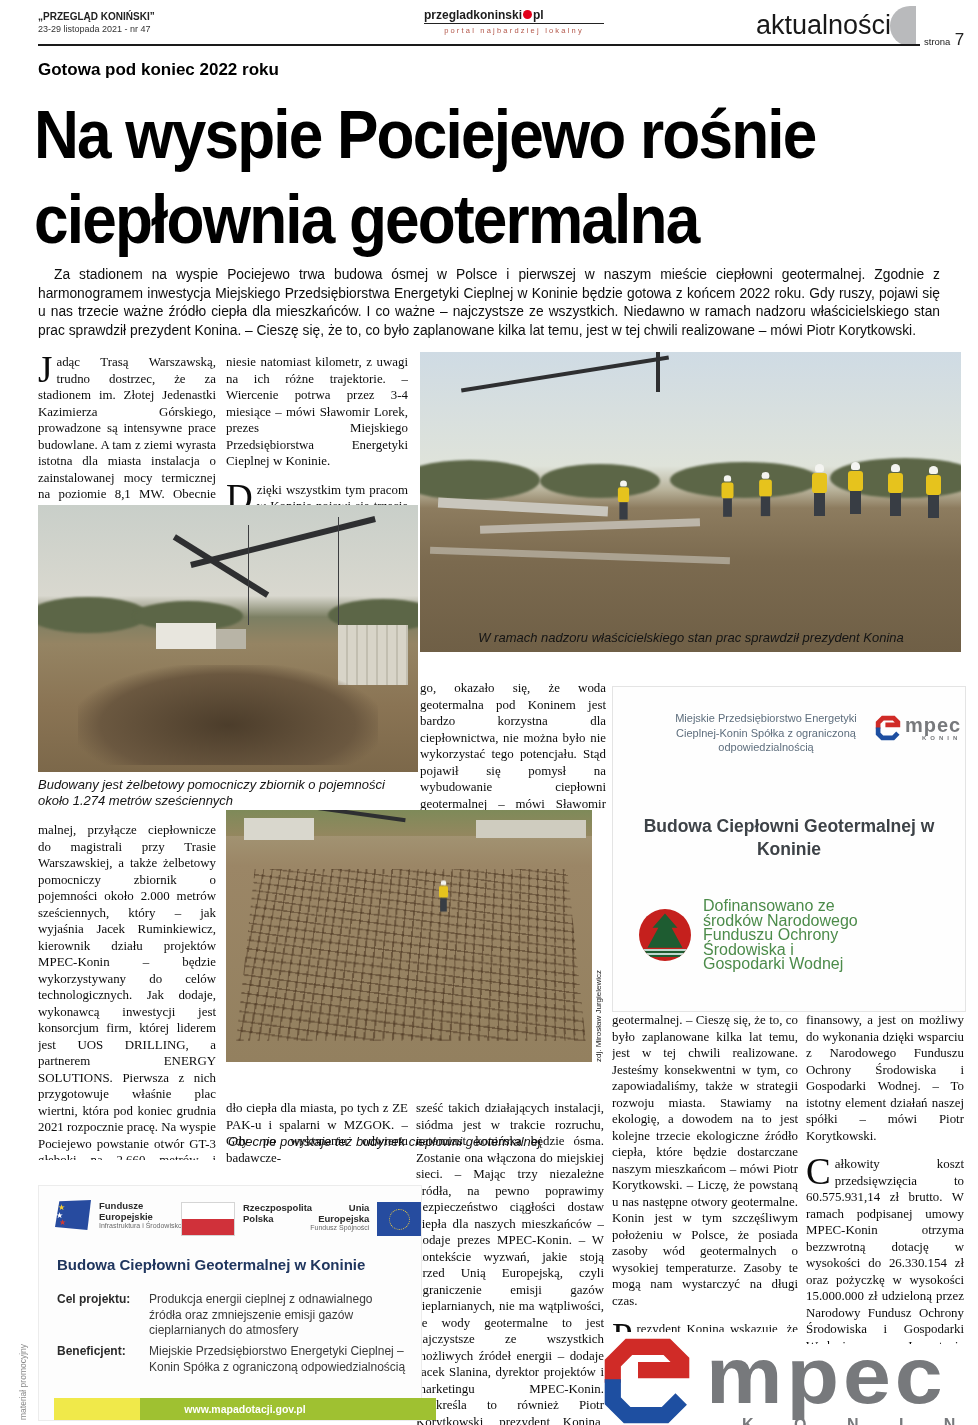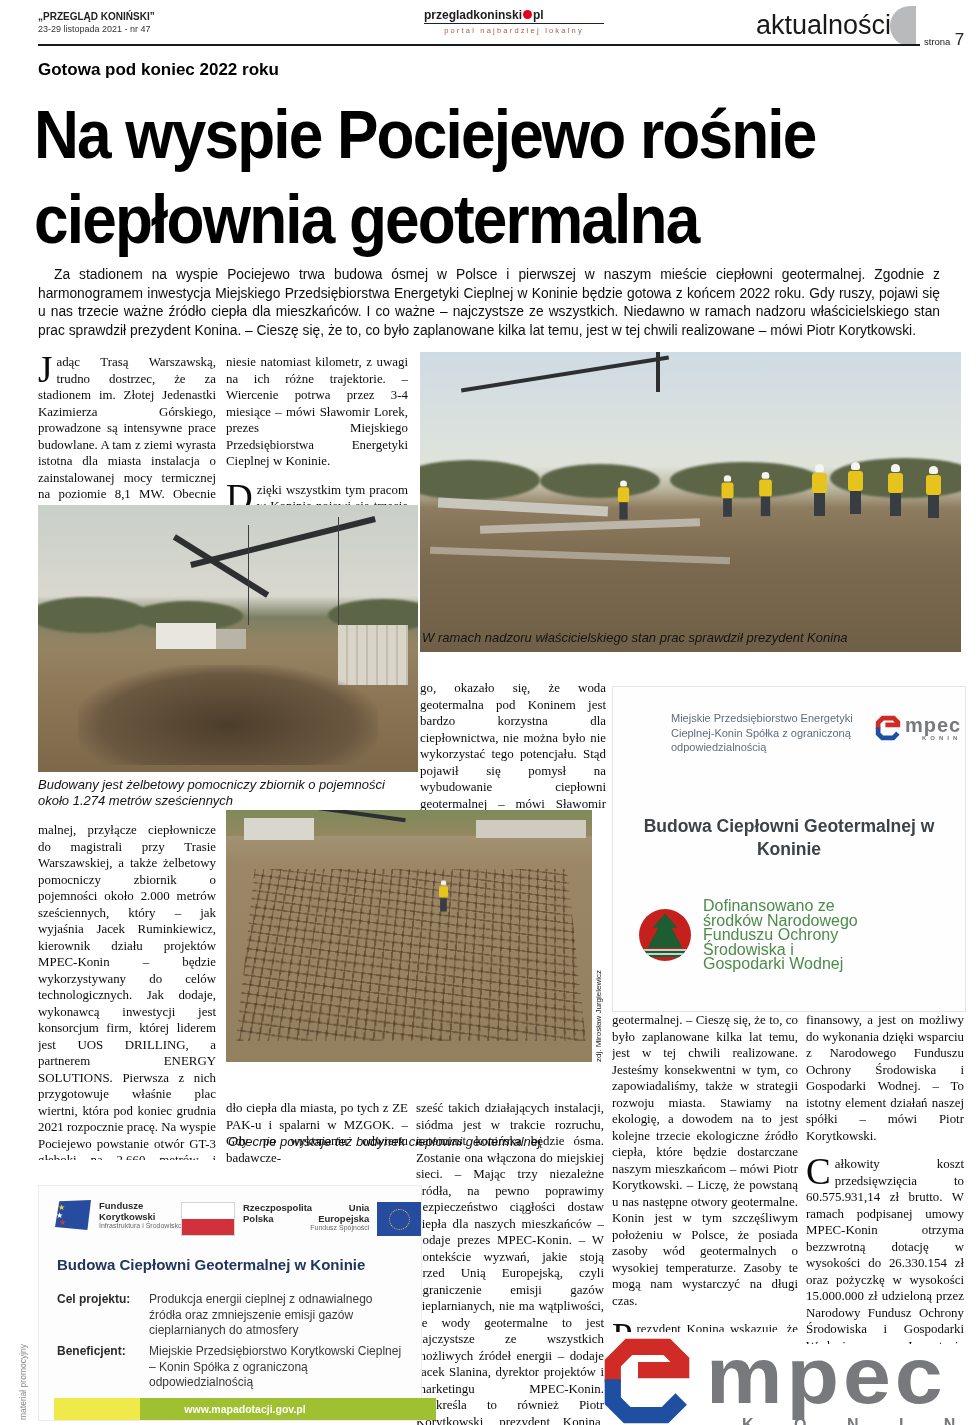--- a/index.html
+++ b/index.html
@@ -47,21 +47,21 @@
   .person{position:absolute;}
   .person .helm{width:9px;height:8px;background:#f4f4f1;border-radius:50% 50% 25% 25%;margin:0 auto;}
   .person .vest{width:15px;height:20px;background:#e6c31d;border-radius:3px;margin:1px auto 0;}
   .person .legs{width:11px;height:23px;background:#383d44;margin:0 auto;}
   .rebar{position:absolute;
     background-image:repeating-linear-gradient(95deg,rgba(70,48,28,.55) 0 1.5px,transparent 1.5px 9px),
                      repeating-linear-gradient(8deg,rgba(70,48,28,.5) 0 1.5px,transparent 1.5px 9px);}
 
   
   .slidepanel{background:#fefefe;border:1px solid #e4e4e4;}
-  .slide-company{font-size:11px;line-height:14.5px;color:#5e6e7d;}
+  .slide-company{font-size:11px;line-height:14.5px;color:#5e6e7d;text-align:center;}
   .slide-title{font-size:17.5px;font-weight:bold;color:#3d4247;text-align:center;line-height:23px;}
   .nfos-text{font-size:16px;line-height:14.5px;color:#4c8b4a;}
   .nfos-circle{width:52px;height:52px;border-radius:50%;background:#c5201d;position:relative;overflow:hidden;}
   .nfos-tree{position:absolute;left:10%;top:8%;width:80%;height:66%;background:#1e5c31;
              clip-path:polygon(50% 0,80% 42%,66% 42%,92% 100%,8% 100%,34% 42%,20% 42%);}
   .nfos-wave{position:absolute;left:8%;bottom:8%;width:84%;height:16%;
              background:repeating-linear-gradient(180deg,#bfd8cf 0 2px,#1e5c31 2px 4px);}
   .mpeclogo{display:flex;align-items:flex-start;}
   .mpec-word{font-weight:bold;color:#77797c;letter-spacing:1px;line-height:1;}
   .mpec-sub{font-weight:bold;color:#77797c;}
@@ -164,21 +164,21 @@
         <div class="helm"></div>
         <div class="vest"></div>
         <div class="legs"></div>
       </div>
     <div class="person" style="left:196px;top:122px;transform:scale(.75);">
         <div class="helm"></div>
         <div class="vest"></div>
         <div class="legs"></div>
       </div>
   </div>
-  <div class="abs caption" style="left:422px;top:630px;width:538px;">W ramach nadzoru właścicielskiego stan prac sprawdził prezydent Konina</div>
+  <div class="abs caption" style="left:422px;top:630px;width:538px;text-align:center;">W ramach nadzoru właścicielskiego stan prac sprawdził prezydent Konina</div>
 
   <div class="photo photo-left" style="left:38px;top:505px;width:380px;height:267px;">
     <div class="treeblob" style="left:-10px;top:92px;width:120px;height:36px;"></div>
     <div class="treeblob" style="left:95px;top:96px;width:110px;height:30px;"></div>
     <div class="treeblob" style="left:290px;top:94px;width:110px;height:32px;"></div>
     <div class="boom" style="left:150px;top:34px;width:190px;height:6px;transform:rotate(-14deg);"></div>
     <div class="boom" style="left:128px;top:58px;width:110px;height:6px;transform:rotate(32deg);"></div>
     <div class="cable" style="left:210px;top:20px;width:1px;height:100px;"></div>
     <div class="cable" style="left:300px;top:12px;width:1px;height:110px;"></div>
     <div class="slab" style="left:118px;top:118px;width:60px;height:26px;background:#e8e6de;"></div>
@@ -254,21 +254,21 @@
   <div class="abs eubox" style="left:38px;top:1185px;width:382px;height:234px;">
 
     <div class="abs" style="left:16px;top:14px;display:flex;gap:8px;">
       <div class="fe-flag">
         <span class="fe-star" style="left:3px;top:4px;color:#f6d032;">★</span>
         <span class="fe-star" style="left:1px;top:12px;color:#ffffff;">★</span>
         <span class="fe-star" style="left:4px;top:19px;color:#d23b33;">★</span>
       </div>
       <div>
         <div class="eu-minitxt">Fundusze</div>
-        <div class="eu-minitxt">Korytkowski</div>
+        <div class="eu-minitxt">Europejskie</div>
         <div class="eu-minisub">Infrastruktura i Środowisko</div>
       </div>
     </div>
     <div class="abs" style="left:142px;top:16px;display:flex;gap:8px;">
       <div class="pl-flag"></div>
       <div>
         <div class="eu-minitxt">Rzeczpospolita</div>
         <div class="eu-minitxt">Polska</div>
       </div>
     </div>
@@ -281,21 +281,21 @@
           <div class="eu-stars"></div>
         </div>
     </div>
 
     <div class="abs eu-title" style="left:18px;top:70px;width:350px;">Budowa Ciepłowni Geotermalnej w Koninie</div>
 
     <div class="abs eu-label" style="left:18px;top:106px;width:86px;">Cel projektu:</div>
     <div class="abs eu-text" style="left:110px;top:106px;width:258px;">Produkcja energii cieplnej z odnawialnego źródła oraz zmniejszenie emisji gazów cieplarnianych do atmosfery</div>
 
     <div class="abs eu-label" style="left:18px;top:158px;width:86px;">Beneficjent:</div>
-    <div class="abs eu-text" style="left:110px;top:158px;width:258px;">Miejskie Przedsiębiorstwo Korytkowski Cieplnej – Konin Spółka z ograniczoną odpowiedzialnością</div>
+    <div class="abs eu-text" style="left:110px;top:158px;width:258px;">Miejskie Przedsiębiorstwo Energetyki Cieplnej – Konin Spółka z ograniczoną odpowiedzialnością</div>
 
     <div class="abs greenbar" style="left:0;bottom:0;width:382px;height:22px;margin-left:15px;">
       <div class="yellowchunk"></div>
       <span>www.mapadotacji.gov.pl</span>
     </div>
   </div>
 
   <div class="abs sidenote" style="left:18px;top:1290px;height:130px;">materiał promocyjny</div>
 
   <div class="abs" style="left:602px;top:1336px;">

